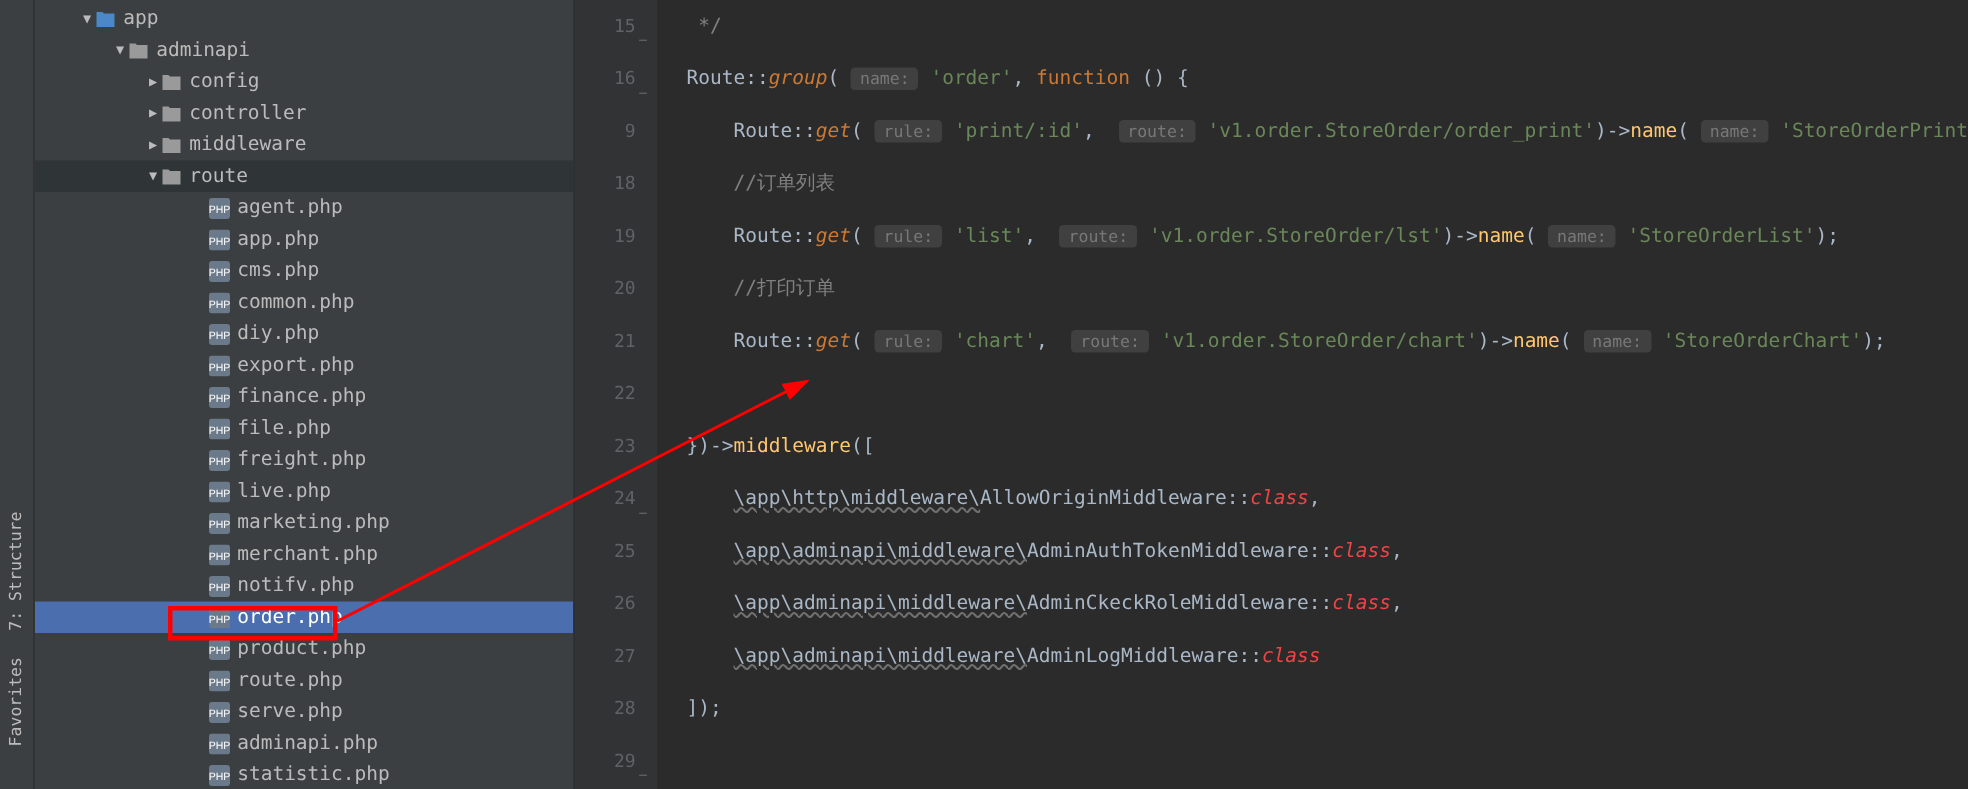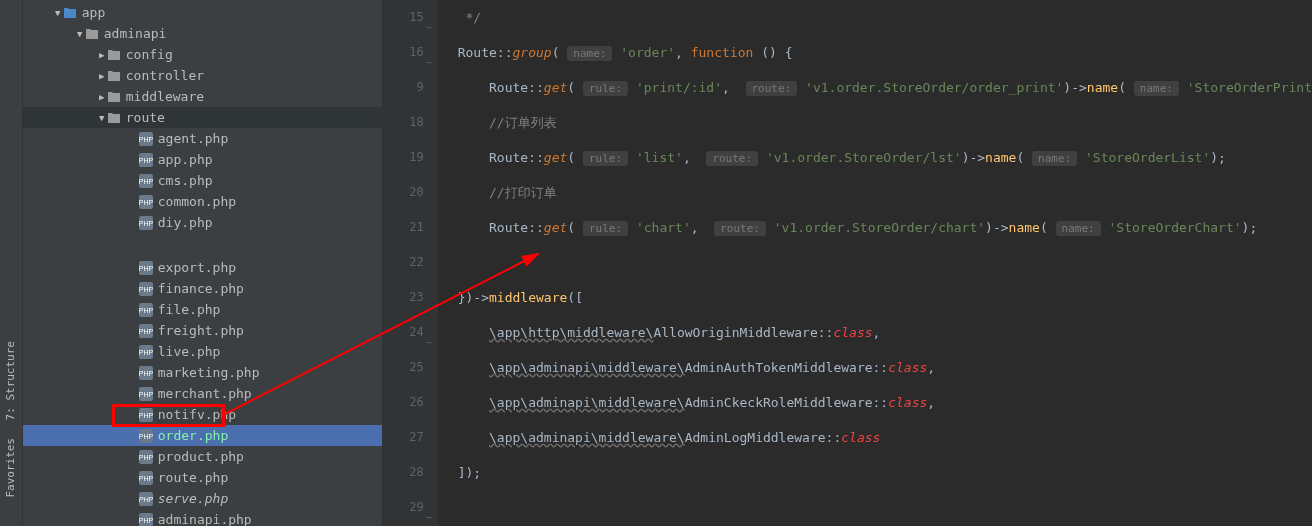--- a/index.html
+++ b/index.html
@@ -57,21 +57,21 @@
   color: #bbbbbb;
 }
 .folder-icon, .file-icon {
   display: inline-flex;
   align-items: center;
   margin-right: 5px;
 }
 .folder-icon svg { width: 14px; height: 12px; }
 .file-icon svg { width: 14px; height: 14px; }
 .tree-label { color: #bbbbbb; }
-.tree-row.selected .tree-label { color: #86efac; }
+.tree-row.selected .tree-label { color: #ffffff; }
 
 .editor-area {
   flex: 1;
   background: #2b2b2b;
   display: flex;
   position: relative;
 }
 .gutter {
   width: 55px;
   background: #313335;
@@ -242,21 +242,21 @@
       <div class="tree-row" style="padding-left: 106px;">
         <span class="arrow"></span>
         <span class="file-icon">
           <svg viewBox="0 0 14 14">
             <rect width="14" height="14" fill="#6a7a8a" rx="2"></rect>
             <text x="7" y="10" font-size="7" fill="#fff" text-anchor="middle" font-family="Arial">PHP</text>
           </svg>
         </span>
         <span class="tree-label">diy.php</span>
       </div>
-      <div class="tree-row" style="padding-left: 106px; margin-top: 24px;">
+      <div class="tree-row" style="padding-left: 106px;">
         <span class="arrow"></span>
         <span class="file-icon">
           <svg viewBox="0 0 14 14">
             <rect width="14" height="14" fill="#6a7a8a" rx="2"></rect>
             <text x="7" y="10" font-size="7" fill="#fff" text-anchor="middle" font-family="Arial">PHP</text>
           </svg>
         </span>
         <span class="tree-label">export.php</span>
       </div>
       <div class="tree-row" style="padding-left: 106px;">
@@ -352,21 +352,21 @@
       <div class="tree-row" style="padding-left: 106px;">
         <span class="arrow"></span>
         <span class="file-icon">
           <svg viewBox="0 0 14 14">
             <rect width="14" height="14" fill="#6a7a8a" rx="2"></rect>
             <text x="7" y="10" font-size="7" fill="#fff" text-anchor="middle" font-family="Arial">PHP</text>
           </svg>
         </span>
         <span class="tree-label">route.php</span>
       </div>
-      <div class="tree-row" style="padding-left: 106px; font-style: italic;">
+      <div class="tree-row" style="padding-left: 106px;">
         <span class="arrow"></span>
         <span class="file-icon">
           <svg viewBox="0 0 14 14">
             <rect width="14" height="14" fill="#6a7a8a" rx="2"></rect>
             <text x="7" y="10" font-size="7" fill="#fff" text-anchor="middle" font-family="Arial">PHP</text>
           </svg>
         </span>
         <span class="tree-label">serve.php</span>
       </div>
       <div class="tree-row" style="padding-left: 106px;">

